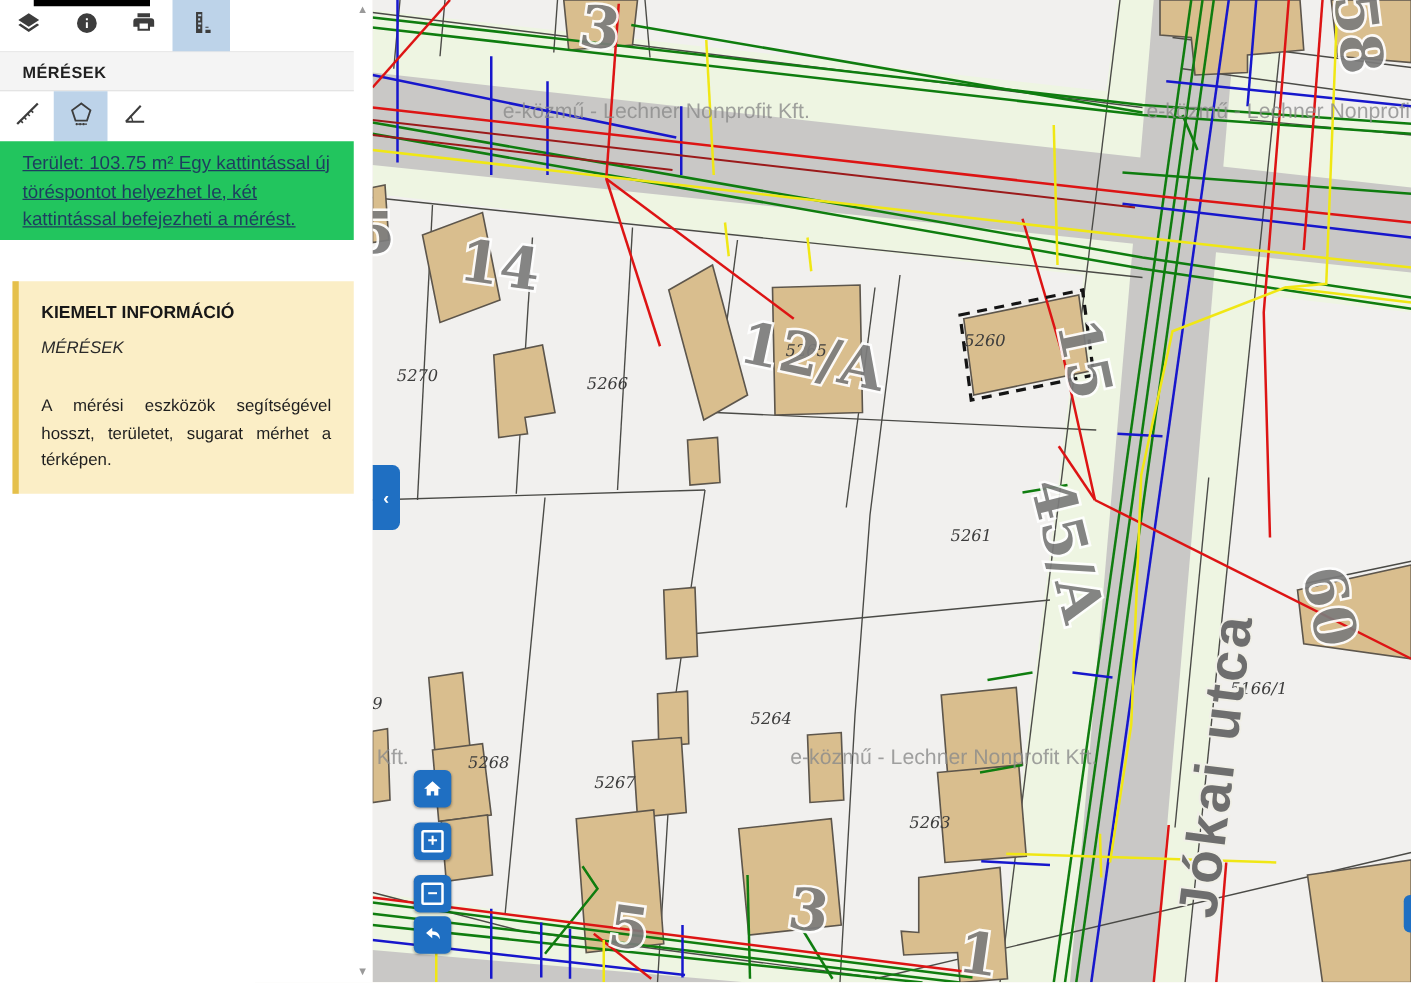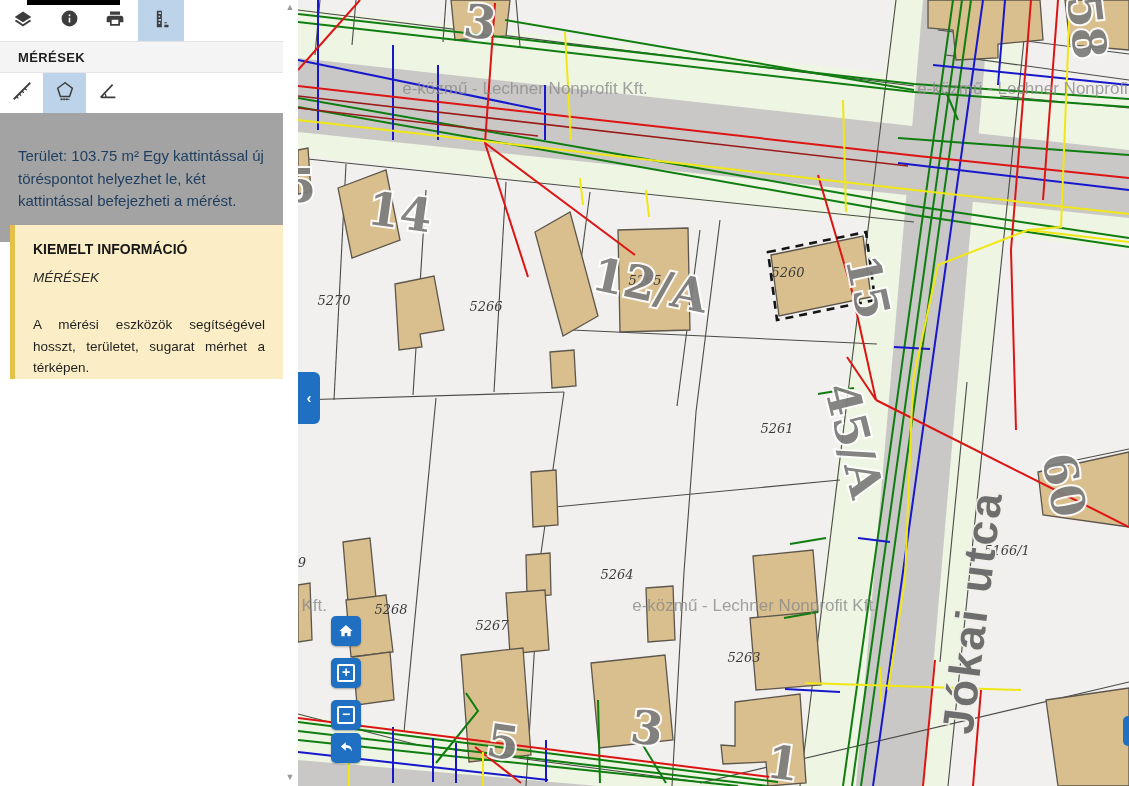--- a/index.html
+++ b/index.html
@@ -9,22 +9,22 @@
   #sidebar{position:absolute;left:0;top:0;width:298px;height:786px;background:#fff;}
   #topbar-blackbar{position:absolute;left:27px;top:0;width:93px;height:5px;background:#000;}
   #toolbar{position:absolute;left:0;top:0;width:283px;height:41px;border-bottom:1px solid #e2e2e2;display:flex;align-items:stretch;}
   .tb-cell{width:46px;display:flex;align-items:center;justify-content:center;color:#3d3d3d;cursor:pointer;}
   .tb-cell.active{background:#bdd3e9;}
   #panel-title{position:absolute;left:0;top:42px;width:283px;height:30px;background:#f4f4f4;border-bottom:1px solid #e4e4e4;display:flex;align-items:center;}
   #panel-title span{font-size:13px;font-weight:bold;color:#1f1f1f;letter-spacing:.4px;padding-left:18px;}
   #tools-row{position:absolute;left:0;top:73px;width:283px;height:40px;display:flex;}
   .tool-cell{width:43px;display:flex;align-items:center;justify-content:center;color:#3d3d3d;cursor:pointer;}
   .tool-cell.active{background:#bdd3e9;}
-  #hint-box{position:absolute;left:0;top:113px;width:247px;height:65px;background:#a3a3a3;color:#1e3d5f;font-size:15px;line-height:1.5;padding:32px 18px;}
-  #highlight-box{position:absolute;left:10px;top:225px;width:232px;background:#fbeec6;border-left:5px solid #e5c04b;padding:16px 18px 0 18px;color:#1f1f1f;}
+  #hint-box{position:absolute;left:0;top:113px;width:247px;height:65px;background:#22c55e;color:#1e3d5f;font-size:15px;line-height:1.5;padding:7px 18px;text-decoration:underline;}
+  #highlight-box{position:absolute;left:10px;top:225px;width:232px;background:#fbeec6;border-left:5px solid #e5c04b;padding:16px 18px 16px 18px;color:#1f1f1f;}
   #highlight-box h3{margin:0;font-size:14px;font-weight:bold;color:#171717;}
   #highlight-box .subtitle{margin-top:13px;font-size:13.5px;font-style:italic;color:#2a2a2a;}
   #highlight-box .body{margin-top:29px;font-size:13.5px;line-height:1.6;text-align:justify;}
   .scroll-arrow{position:absolute;left:284px;width:12px;font-size:9px;color:#9a9a9a;text-align:center;}
   #scroll-up{top:2px;} #scroll-down{top:772px;}
 
   
   #map{position:absolute;left:298px;top:0;width:831px;height:786px;overflow:hidden;background:#f1f0ee;}
   #map svg{display:block;}
   text.watermark{font-family:"Liberation Sans",sans-serif;font-size:17px;fill:#8b8b8b;opacity:.8;}

